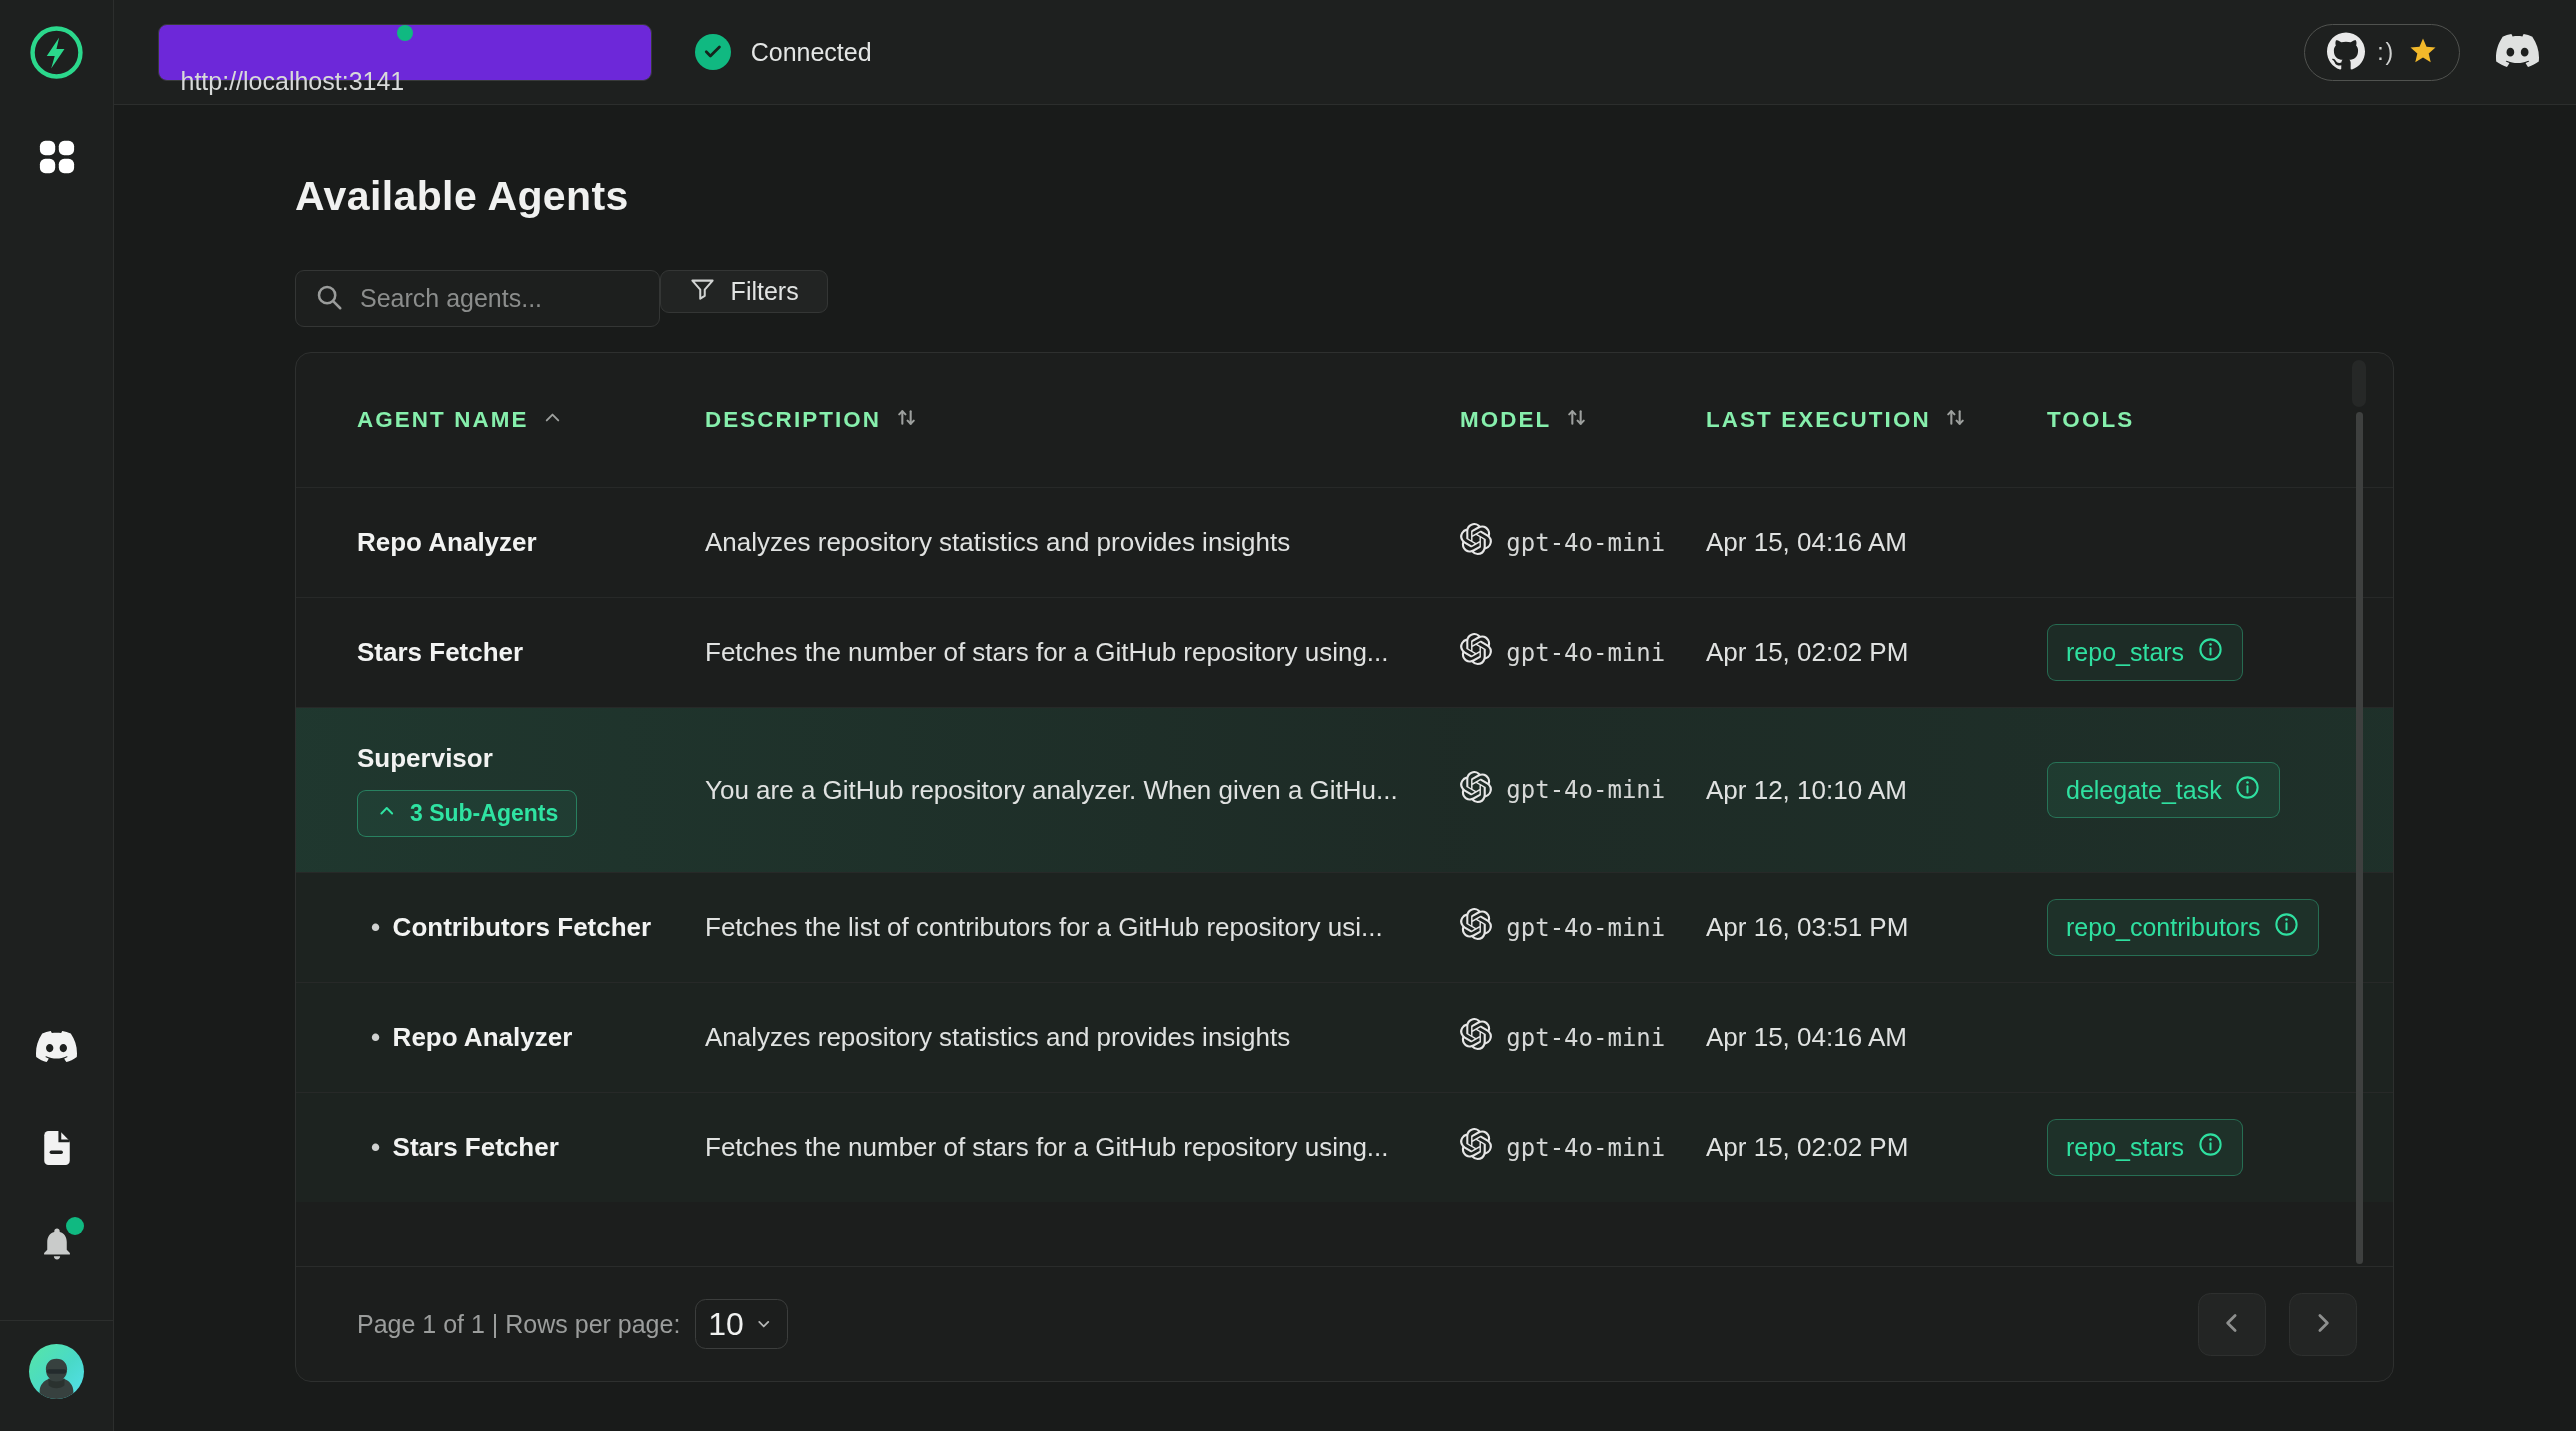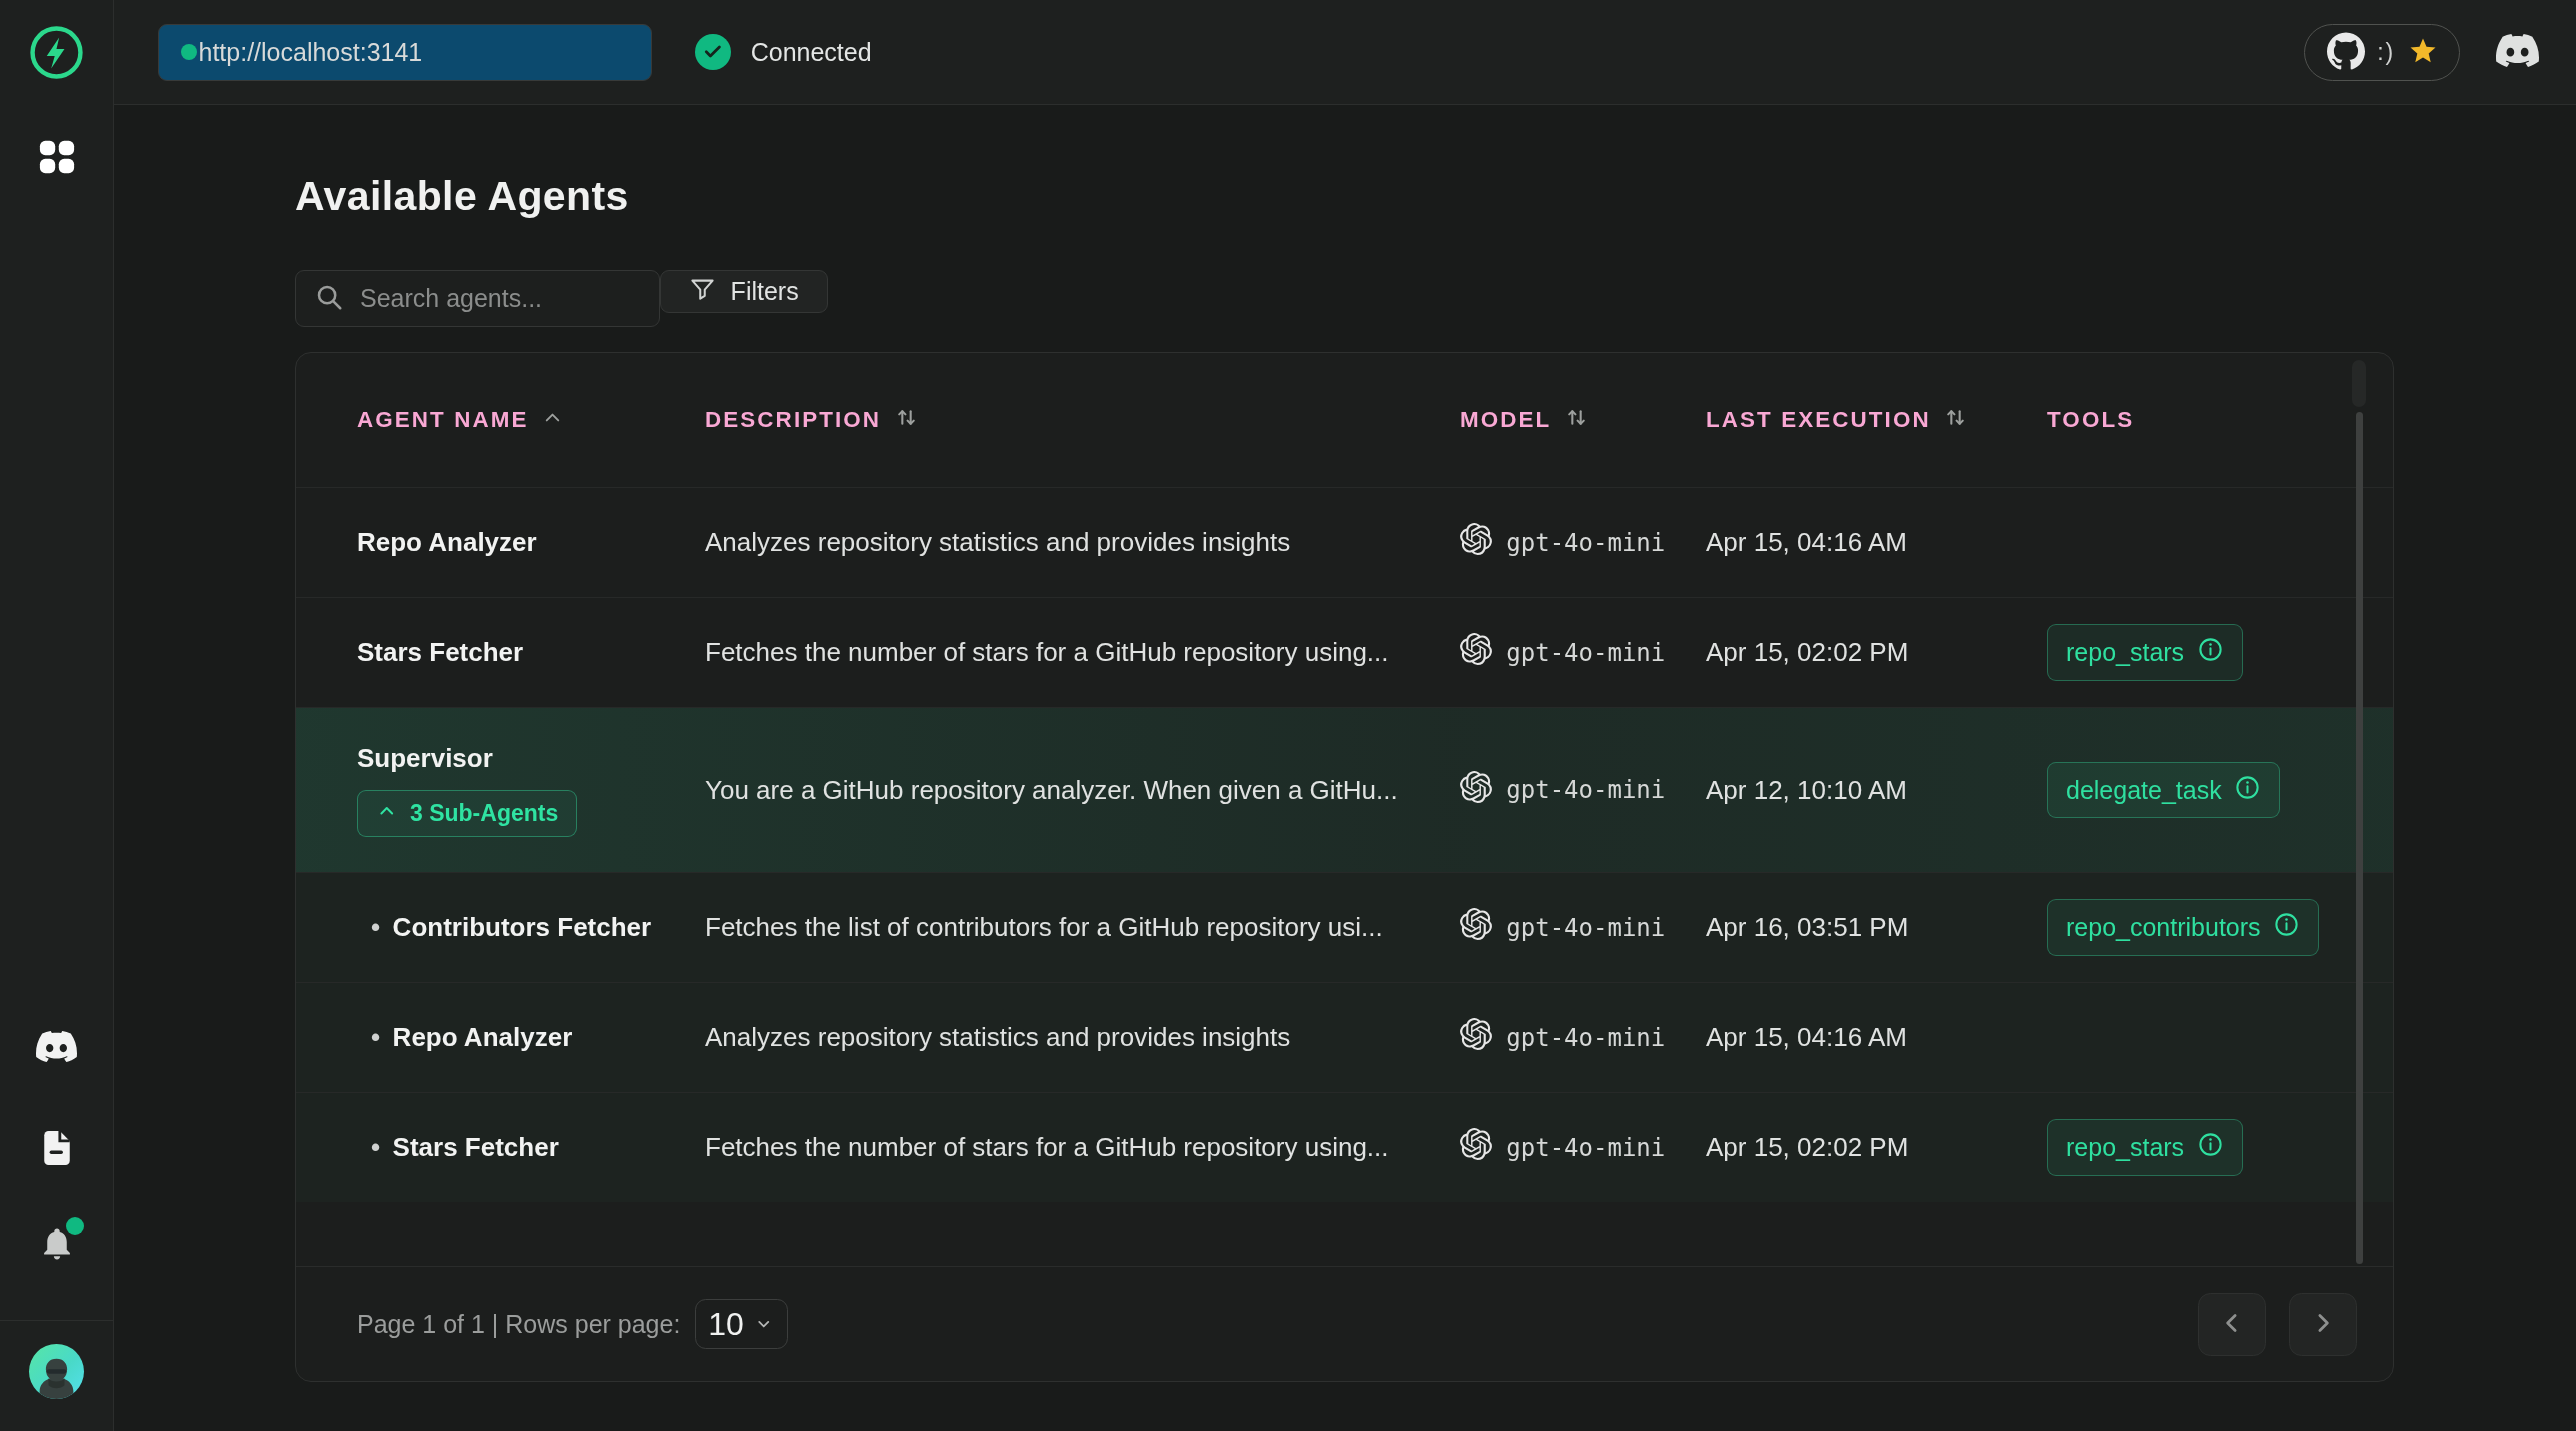--- a/index.html
+++ b/index.html
@@ -42,24 +42,25 @@
 
   
   .topbar {
     grid-row: 1; grid-column: 2;
     background: #1e201f;
     border-bottom: 1.8px solid #2c2e2d;
     display: flex; align-items: center;
     padding: 0 37px 0 44px;
   }
   .url-box {
-    display: flex; align-items: center; gap: 2px;
+    display: flex; align-items: center; gap: 26px;
     width: 494px; height: 57px;
-    background: #0c4a6e; border: 1.8px solid #383a39; border-radius: 9px;
+    background: #6d28d9; border: 1.8px solid #383a39; border-radius: 9px;
     padding: 0 21.5px;
+    flex-direction: column;
   }
   .status-dot { width: 16px; height: 16px; border-radius: 50%; background: #10b981; flex: none; }
   .url-input {
     background: transparent; border: none; outline: none;
     color: #d8dad9; font-size: 25px; font-family: "Liberation Sans", sans-serif;
     width: 100%;
   }
   .connected { display: flex; align-items: center; gap: 19.7px; margin-left: 43px; }
   .check-circle {
     width: 36px; height: 36px; border-radius: 50%; background: #10b981;
@@ -113,21 +114,21 @@
   }
   .grid-cols {
     display: grid;
     grid-template-columns: 409px 755px 246px 341px 1fr;
     align-items: center;
   }
   .thead { height: 134px; }
   .th {
     display: flex; align-items: center; gap: 12.5px;
     font-size: 22.4px; font-weight: bold; letter-spacing: 2.1px;
-    color: #f9a8d4; cursor: pointer;
+    color: #86efac; cursor: pointer;
   }
   .th.c-name { padding-left: 61px; }
   .trow { min-height: 110px; border-top: 1.8px solid #272928; }
   .trow.supervisor {
     min-height: 165px;
     background: linear-gradient(90deg, rgba(52,211,153,0.14) 0%, rgba(52,211,153,0.07) 55%, rgba(52,211,153,0.10) 100%);
   }
   .trow.sub { background: rgba(52,211,153,0.035); }
   .cell { font-size: 26px; color: #e0e2e1; white-space: nowrap; overflow: hidden; }
   .c-name { padding-left: 61px; }

